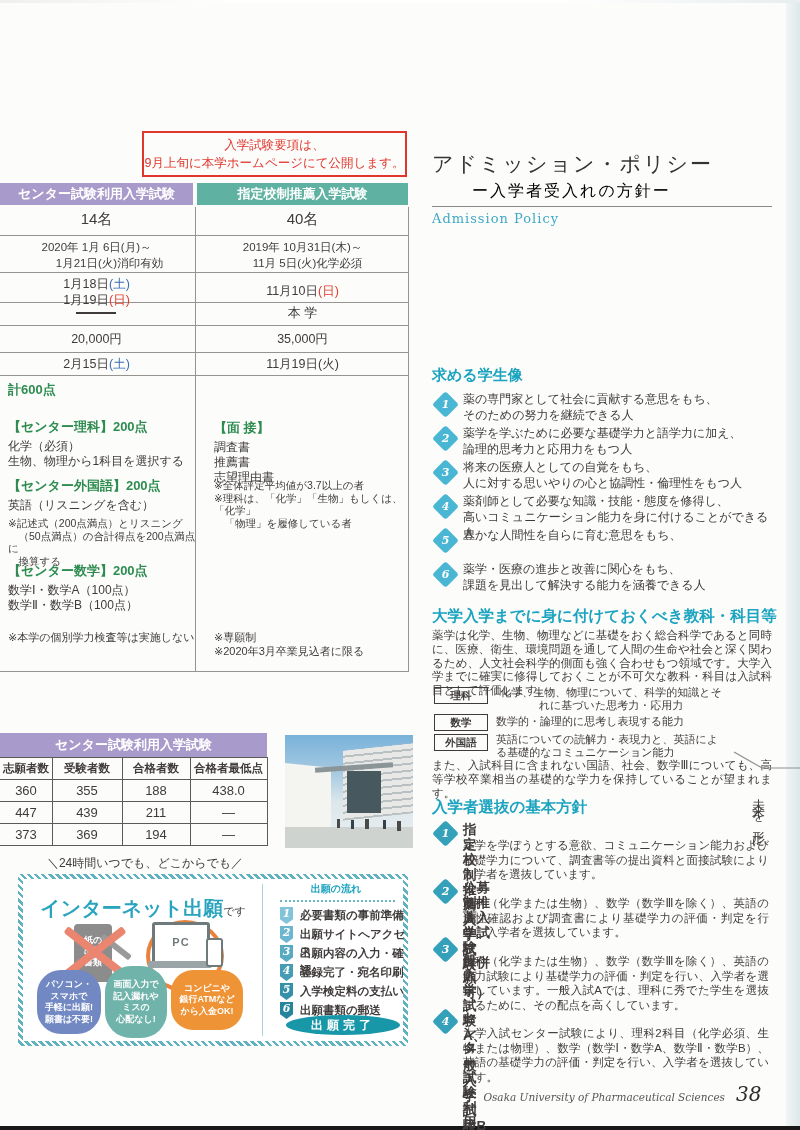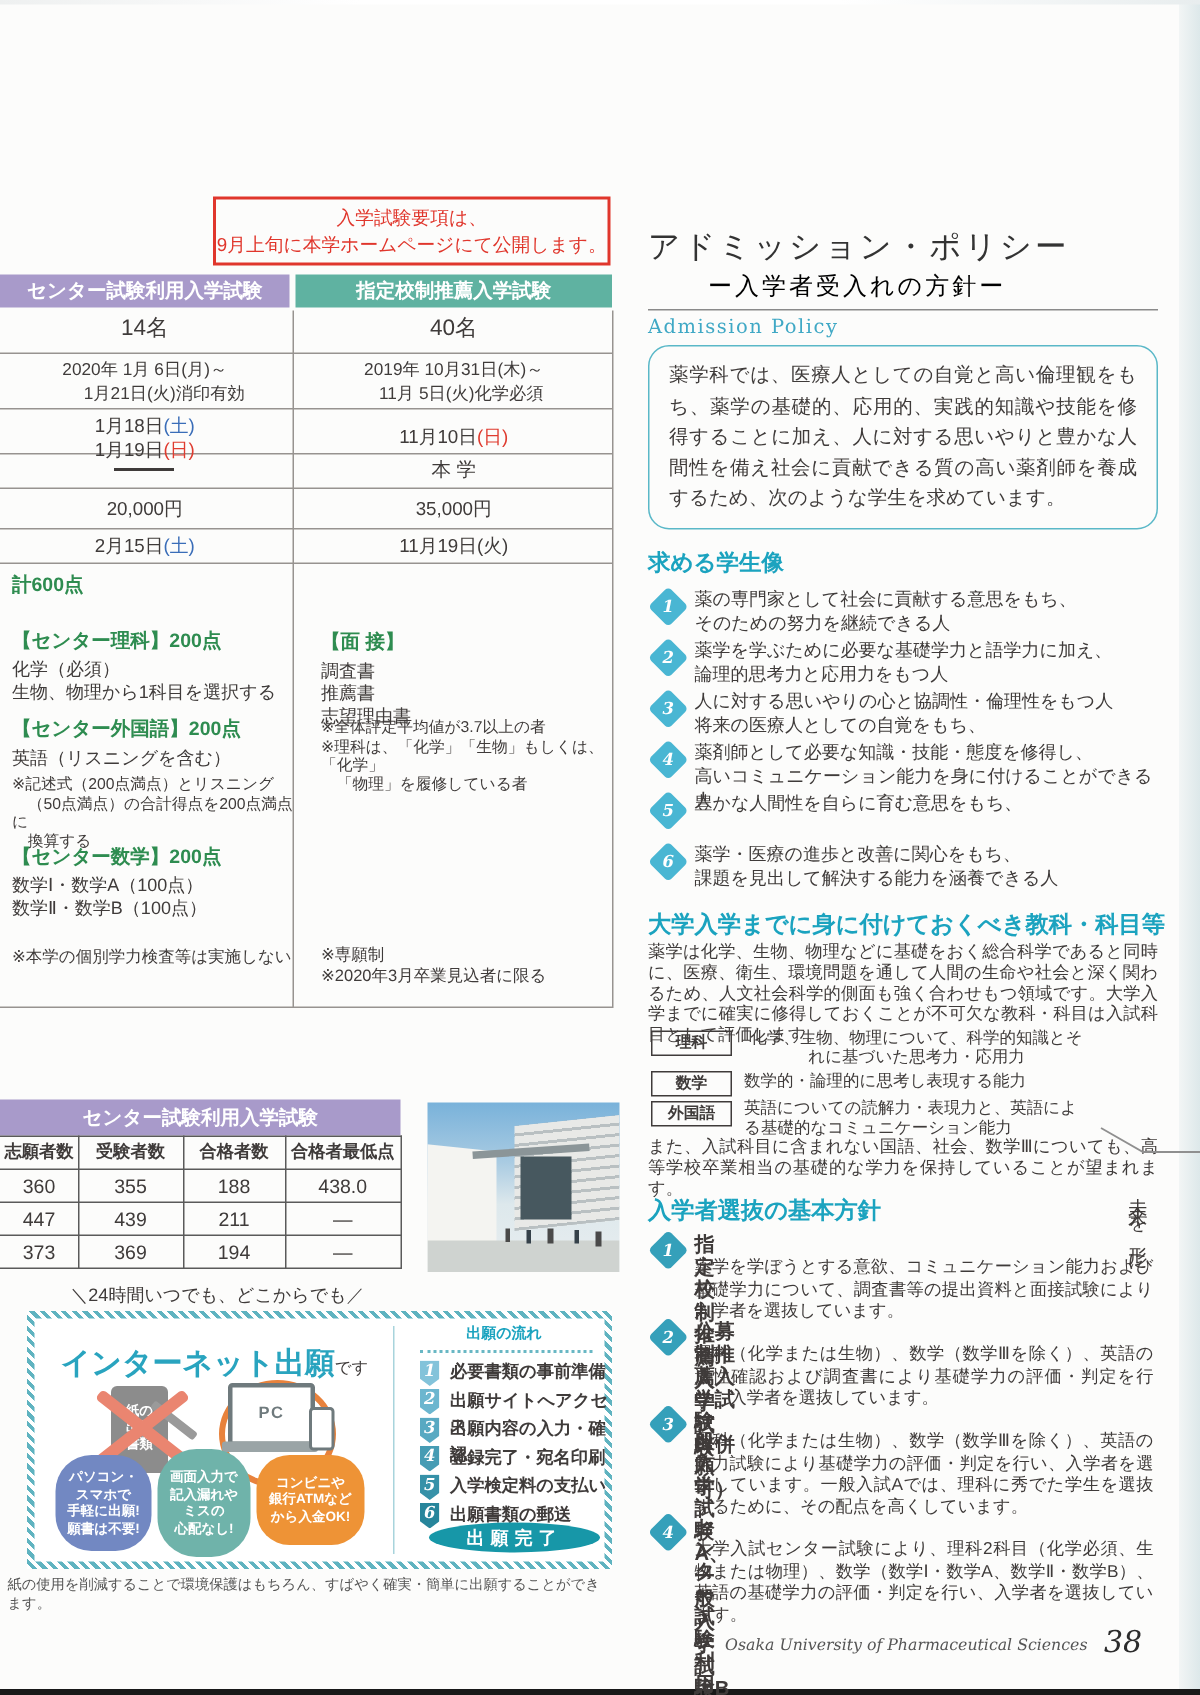--- a/index.html
+++ b/index.html
@@ -253,28 +253,26 @@
         <div class="abs stepnum" style="left:0;top:1px;width:13px;height:17px;background:#3691a8;clip-path:polygon(0 0,100% 0,100% 72%,50% 100%,0 72%);line-height:14px;">5</div>
         <div class="abs steplab" style="left:20px;top:1px;">入学検定料の支払い</div>
       </div>
       <div style="position:relative;height:19px;">
         <div class="abs stepnum" style="left:0;top:1px;width:13px;height:17px;background:#27859b;clip-path:polygon(0 0,100% 0,100% 72%,50% 100%,0 72%);line-height:14px;">6</div>
         <div class="abs steplab" style="left:20px;top:1px;">出願書類の郵送</div>
       </div>
     </div>
     <div class="abs ctr" style="left:268px;top:141px;width:114px;height:20px;background:#1797a8;border-radius:50%;color:#fff;font-size:12px;font-weight:bold;line-height:20px;letter-spacing:4px;">出願完了</div>
   </div>
-  <div class="abs" style="left:5px;top:1050px;width:400px;font-size:9.5px;color:#555;">紙の使用を削減することで環境保護はもちろん、すばやく確実・簡単に出願することができます。</div>
 
   <div class="abs serif" style="left:432px;top:150px;font-size:21px;letter-spacing:2px;color:#333;">アドミッション・ポリシー</div>
   <div class="abs serif" style="left:432px;top:181px;font-size:16px;letter-spacing:2px;color:#000000;margin-left:40px;">ー入学者受入れの方針ー</div>
   <div class="abs" style="left:432px;top:206px;width:340px;height:1px;background:#8a8a8a;"></div>
   <div class="abs serif" style="left:432px;top:211px;font-size:13px;letter-spacing:1px;color:#3fa8c5;">Admission Policy</div>
 
-  <div class="abs" style="left:432px;top:230px;width:312px;border:1.5px solid #5ab8c8;border-radius:14px;padding:9px 13px;font-size:13px;line-height:20.5px;text-align:justify;">薬学科では、医療人としての自覚と高い倫理観をもち、薬学の基礎的、応用的、実践的知識や技能を修得することに加え、人に対する思いやりと豊かな人間性を備え社会に貢献できる質の高い薬剤師を養成するため、次のような学生を求めています。</div>
 
   <div class="abs tealhead" style="left:432px;top:366px;font-size:15px;">求める学生像</div>
   <div class="abs" style="left:436px;top:392px;">
     <div class="abs diamond" style="left:0;top:3px;background:#49b6d3;">
         <div class="dnum">1</div>
       </div>
     <div class="abs" style="left:27px;top:0;width:300px;">
       <div class="seekline">薬の専門家として社会に貢献する意思をもち、</div>
       <div class="seekline">そのための努力を継続できる人</div>
     </div>
@@ -286,22 +284,22 @@
     <div class="abs" style="left:27px;top:0;width:300px;">
       <div class="seekline">薬学を学ぶために必要な基礎学力と語学力に加え、</div>
       <div class="seekline">論理的思考力と応用力をもつ人</div>
     </div>
   </div>
   <div class="abs" style="left:436px;top:460px;">
     <div class="abs diamond" style="left:0;top:3px;background:#49b6d3;">
         <div class="dnum">3</div>
       </div>
     <div class="abs" style="left:27px;top:0;width:300px;">
+      <div class="seekline">将来の医療人としての自覚をもち、</div>
       <div class="seekline">人に対する思いやりの心と協調性・倫理性をもつ人</div>
-      <div class="seekline">将来の医療人としての自覚をもち、</div>
     </div>
   </div>
   <div class="abs" style="left:436px;top:494px;">
     <div class="abs diamond" style="left:0;top:3px;background:#49b6d3;">
         <div class="dnum">4</div>
       </div>
     <div class="abs" style="left:27px;top:0;width:310px;">
       <div class="seekline">薬剤師として必要な知識・技能・態度を修得し、</div>
       <div class="seekline">高いコミュニケーション能力を身に付けることができる人</div>
     </div>

